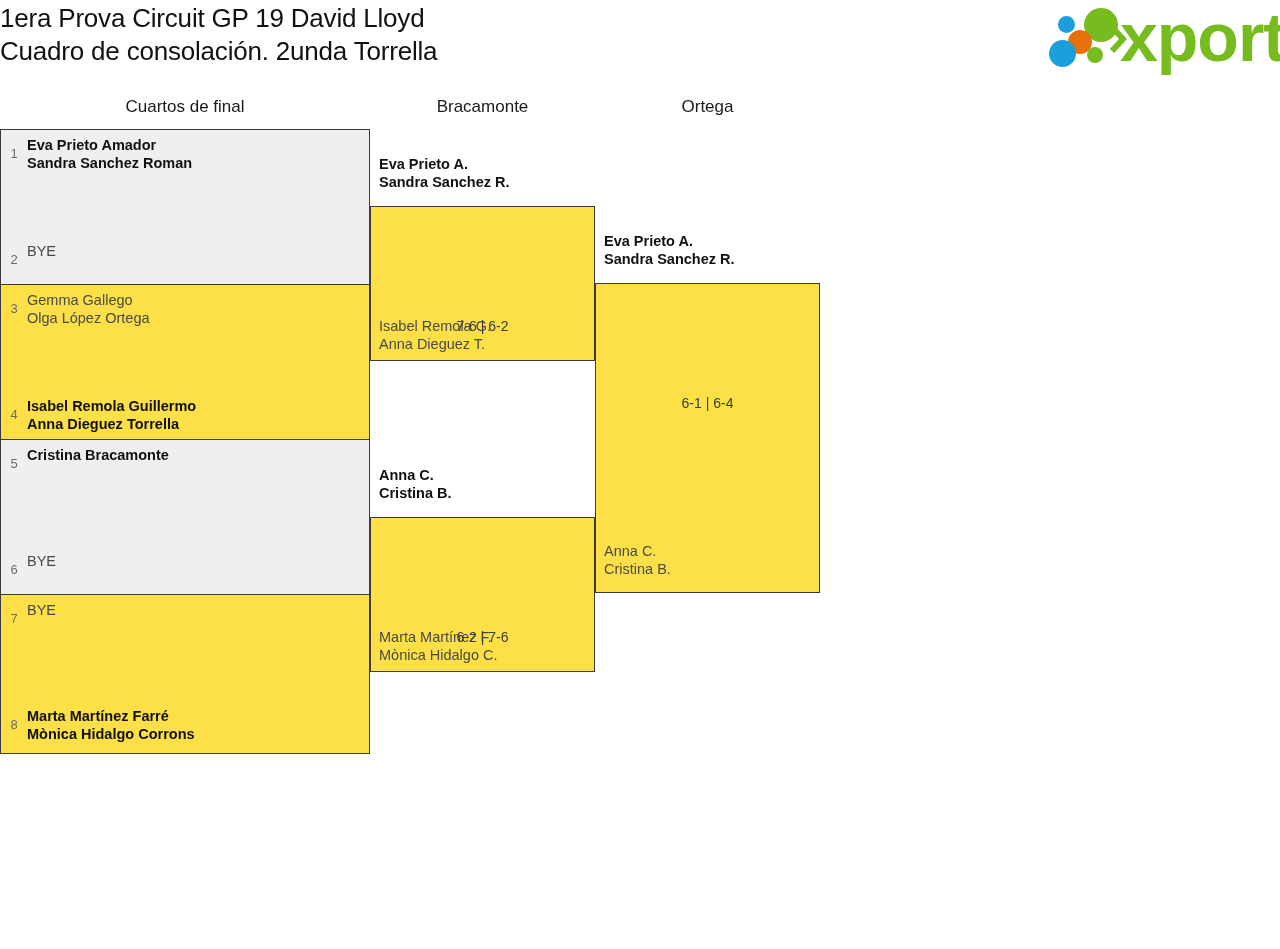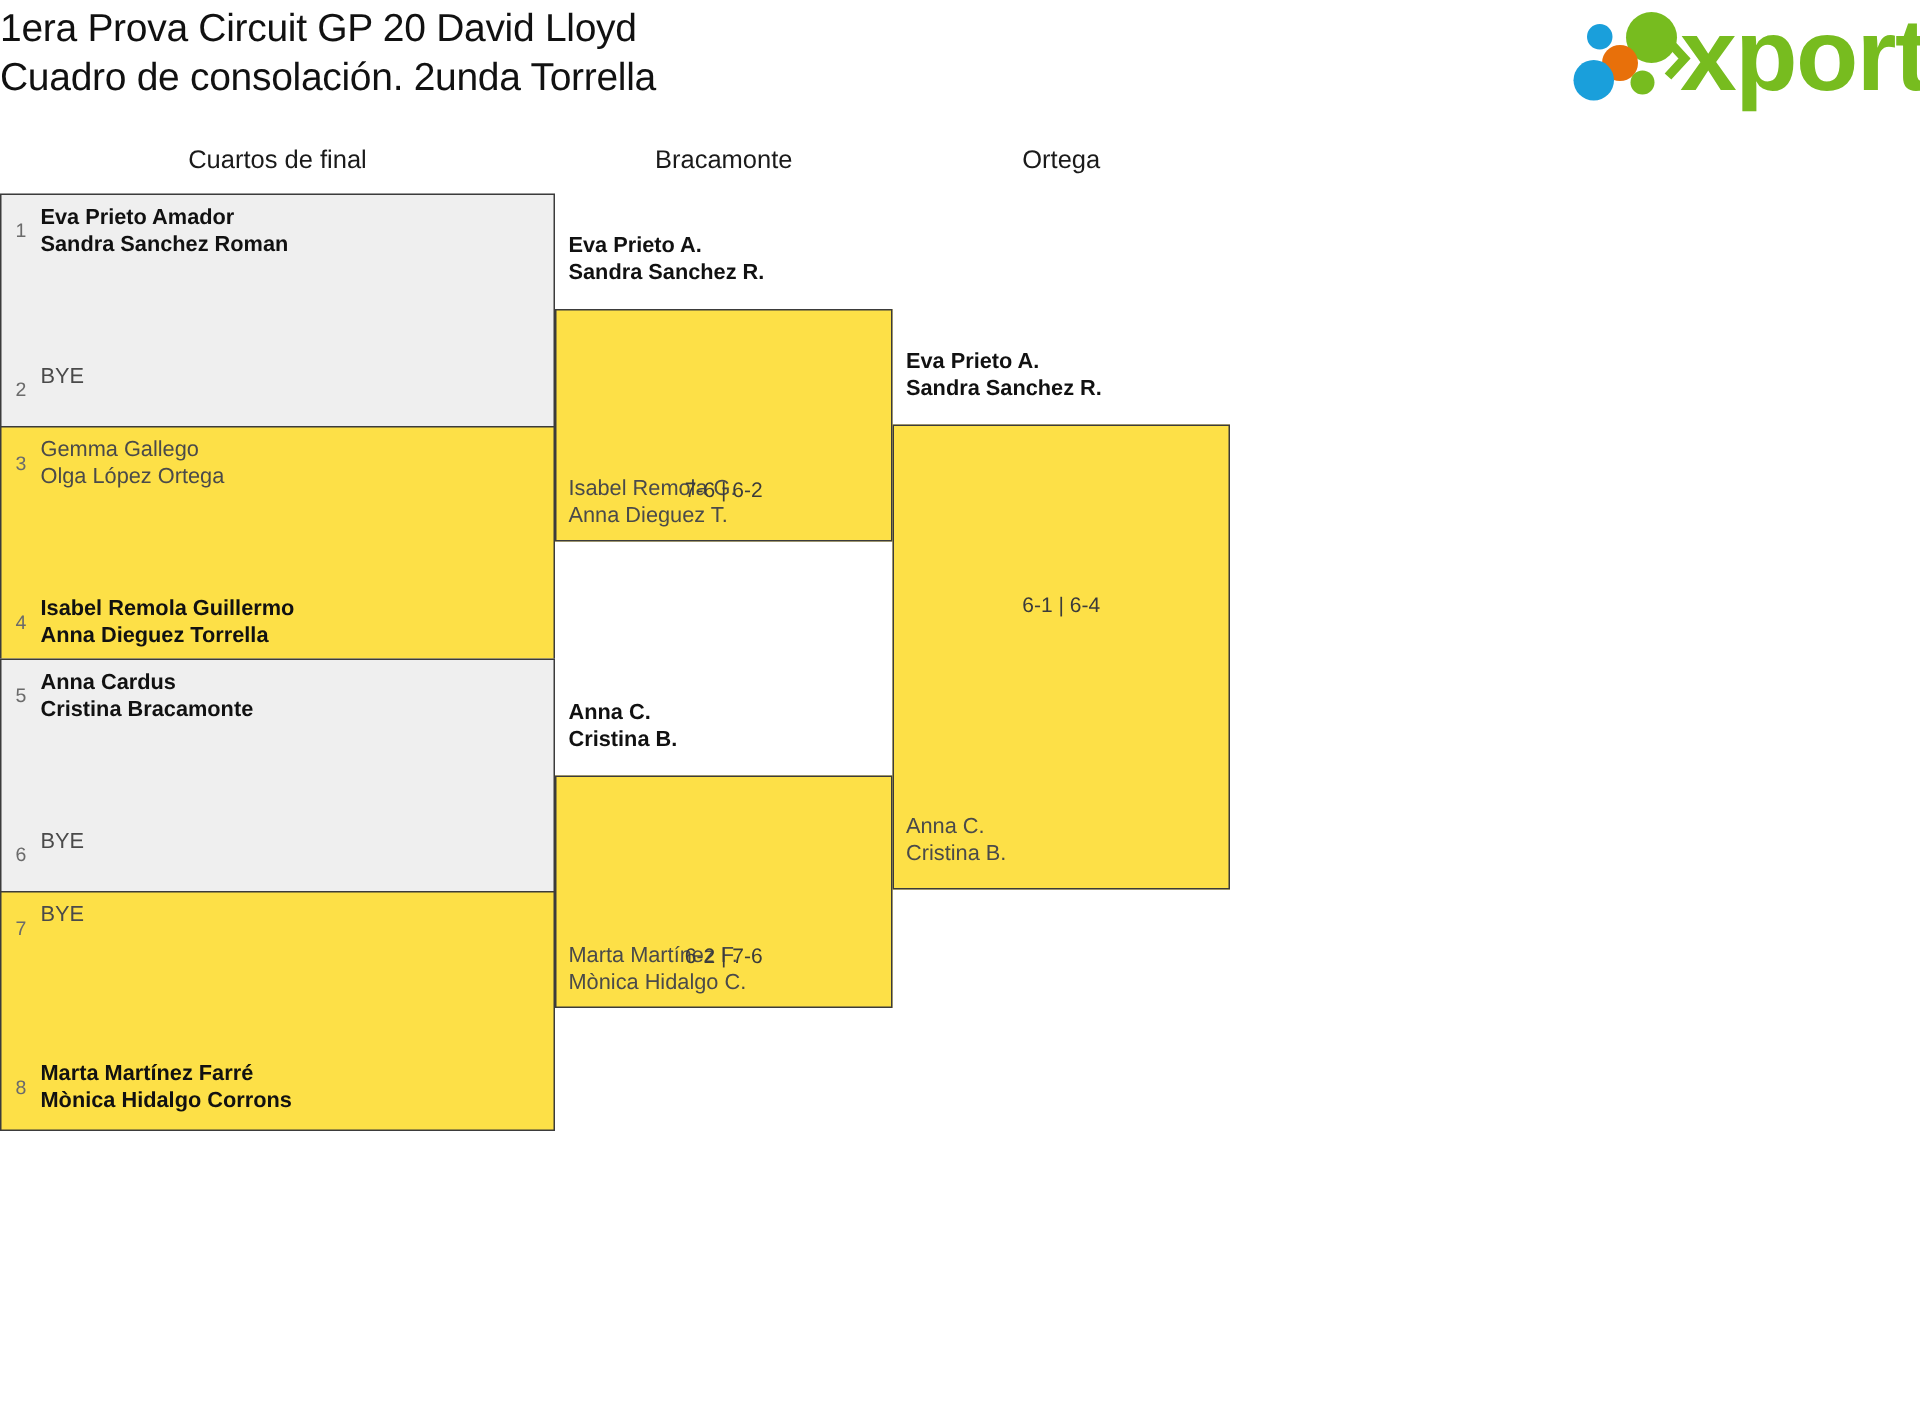--- a/index.html
+++ b/index.html
@@ -166,21 +166,21 @@
   .fin .slot-bottom { top: 258px; }
   .fin .score       { top: 110px; }
   .fin .names { padding-left: 8px; }
 </style>
 </head>
 <body>
 
 <div id="header">
 
   <div id="title-block">
-    <div class="title-line">1era Prova Circuit GP 20 David Lloyd</div>
+    <div class="title-line">1era Prova Circuit GP 19 David Lloyd</div>
     <div class="title-line">Cuadro de consolación. 2unda Torrella</div>
   </div>
 
   <div id="logo">
     <div id="logo-dots">
       <span class="dot dot-blue-sm"></span>
       <span class="dot dot-green-lg"></span>
       <span class="dot dot-orange"></span>
       <span class="dot dot-blue-lg"></span>
       <span class="dot dot-green-sm"></span>
@@ -231,21 +231,20 @@
         <div class="pname">Anna Dieguez Torrella</div>
       </div>
     </div>
     <div class="score">3-6 | 3-6</div>
   </div>
 
   <div class="match qf shaded" id="match-qf-2">
     <div class="slot slot-top winner">
       <div class="seed">5</div>
       <div class="names">
-        <div class="pname">Anna Cardus</div>
         <div class="pname">Cristina Bracamonte</div>
       </div>
     </div>
     <div class="slot slot-bottom bye single">
       <div class="seed">6</div>
       <div class="names">
         <div class="pname">BYE</div>
       </div>
     </div>
     <div class="score"></div>

